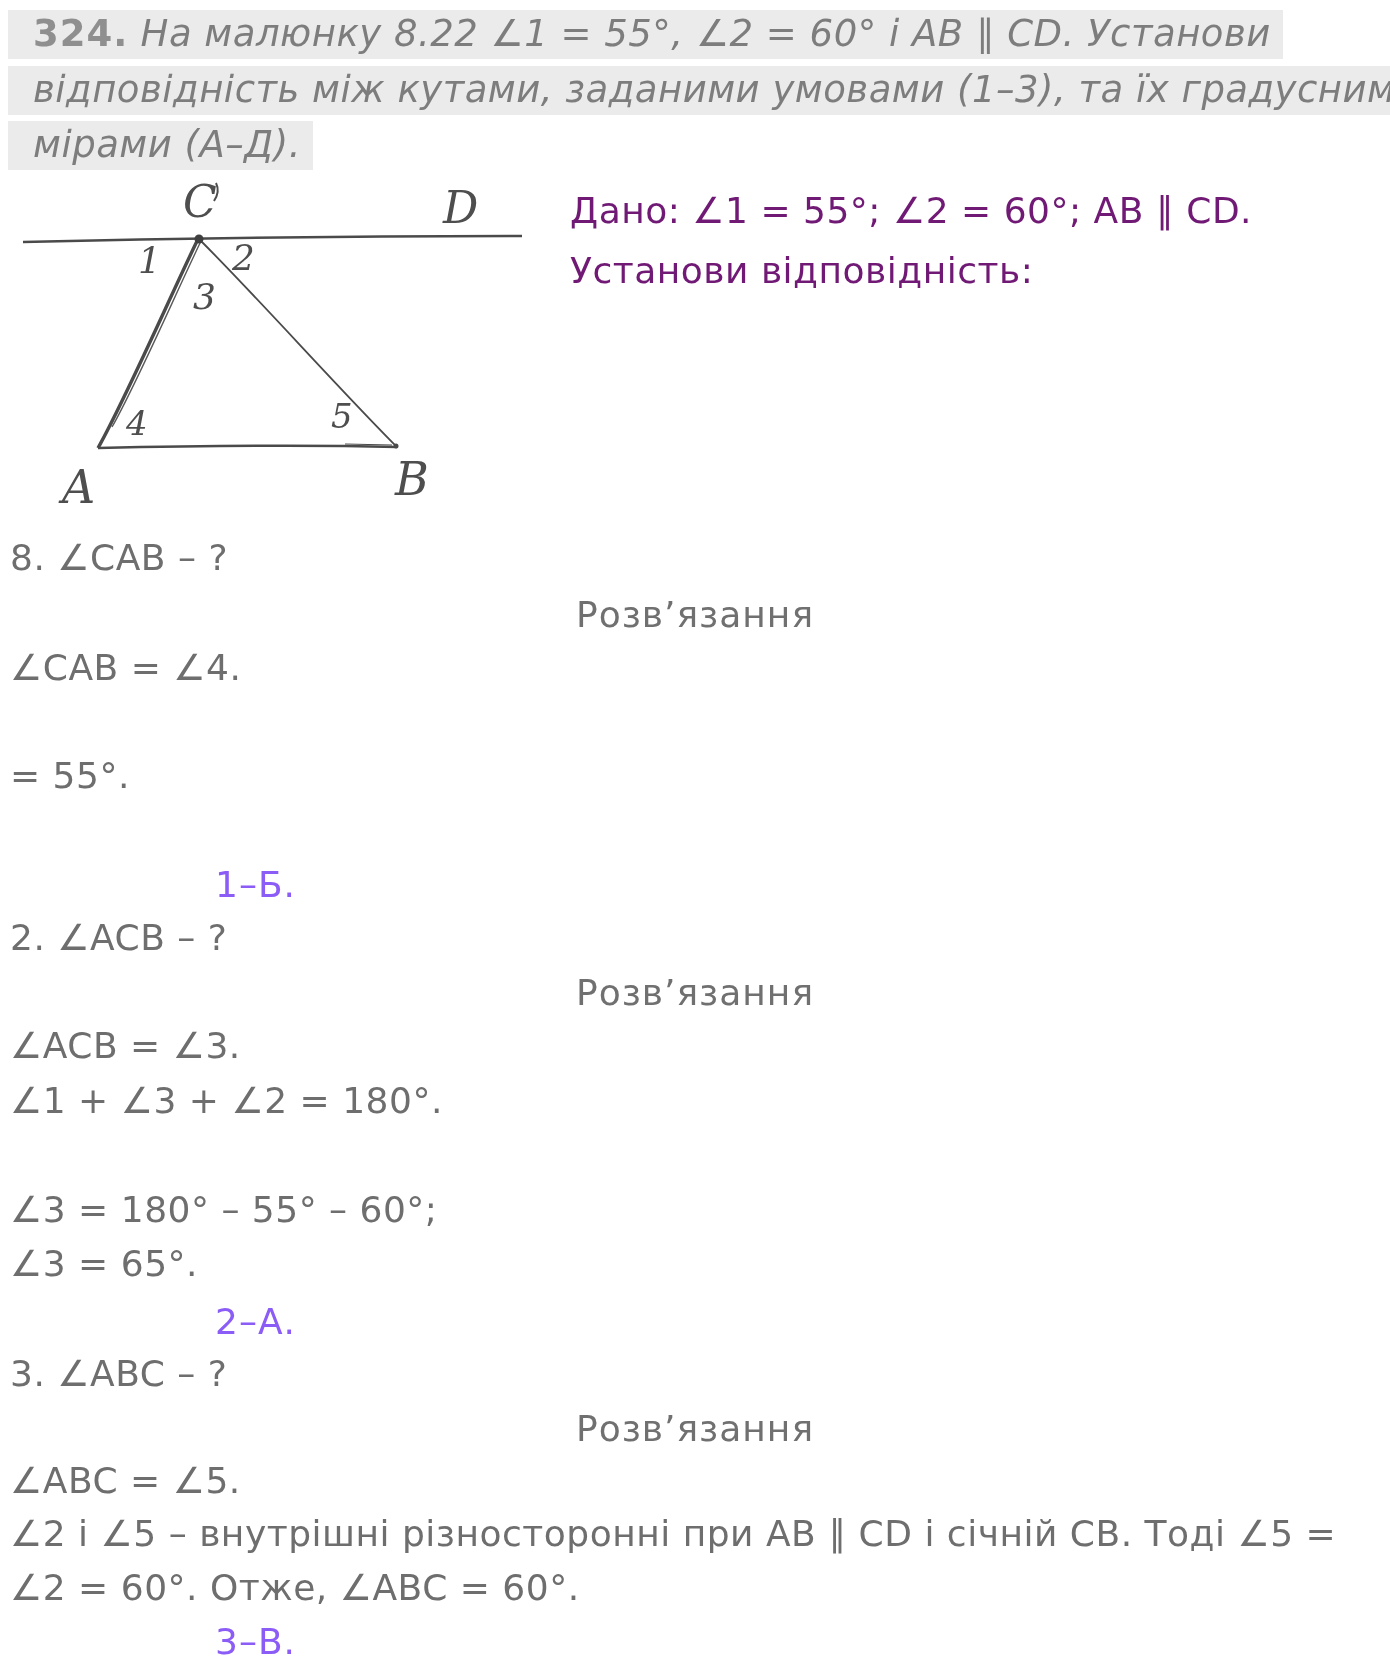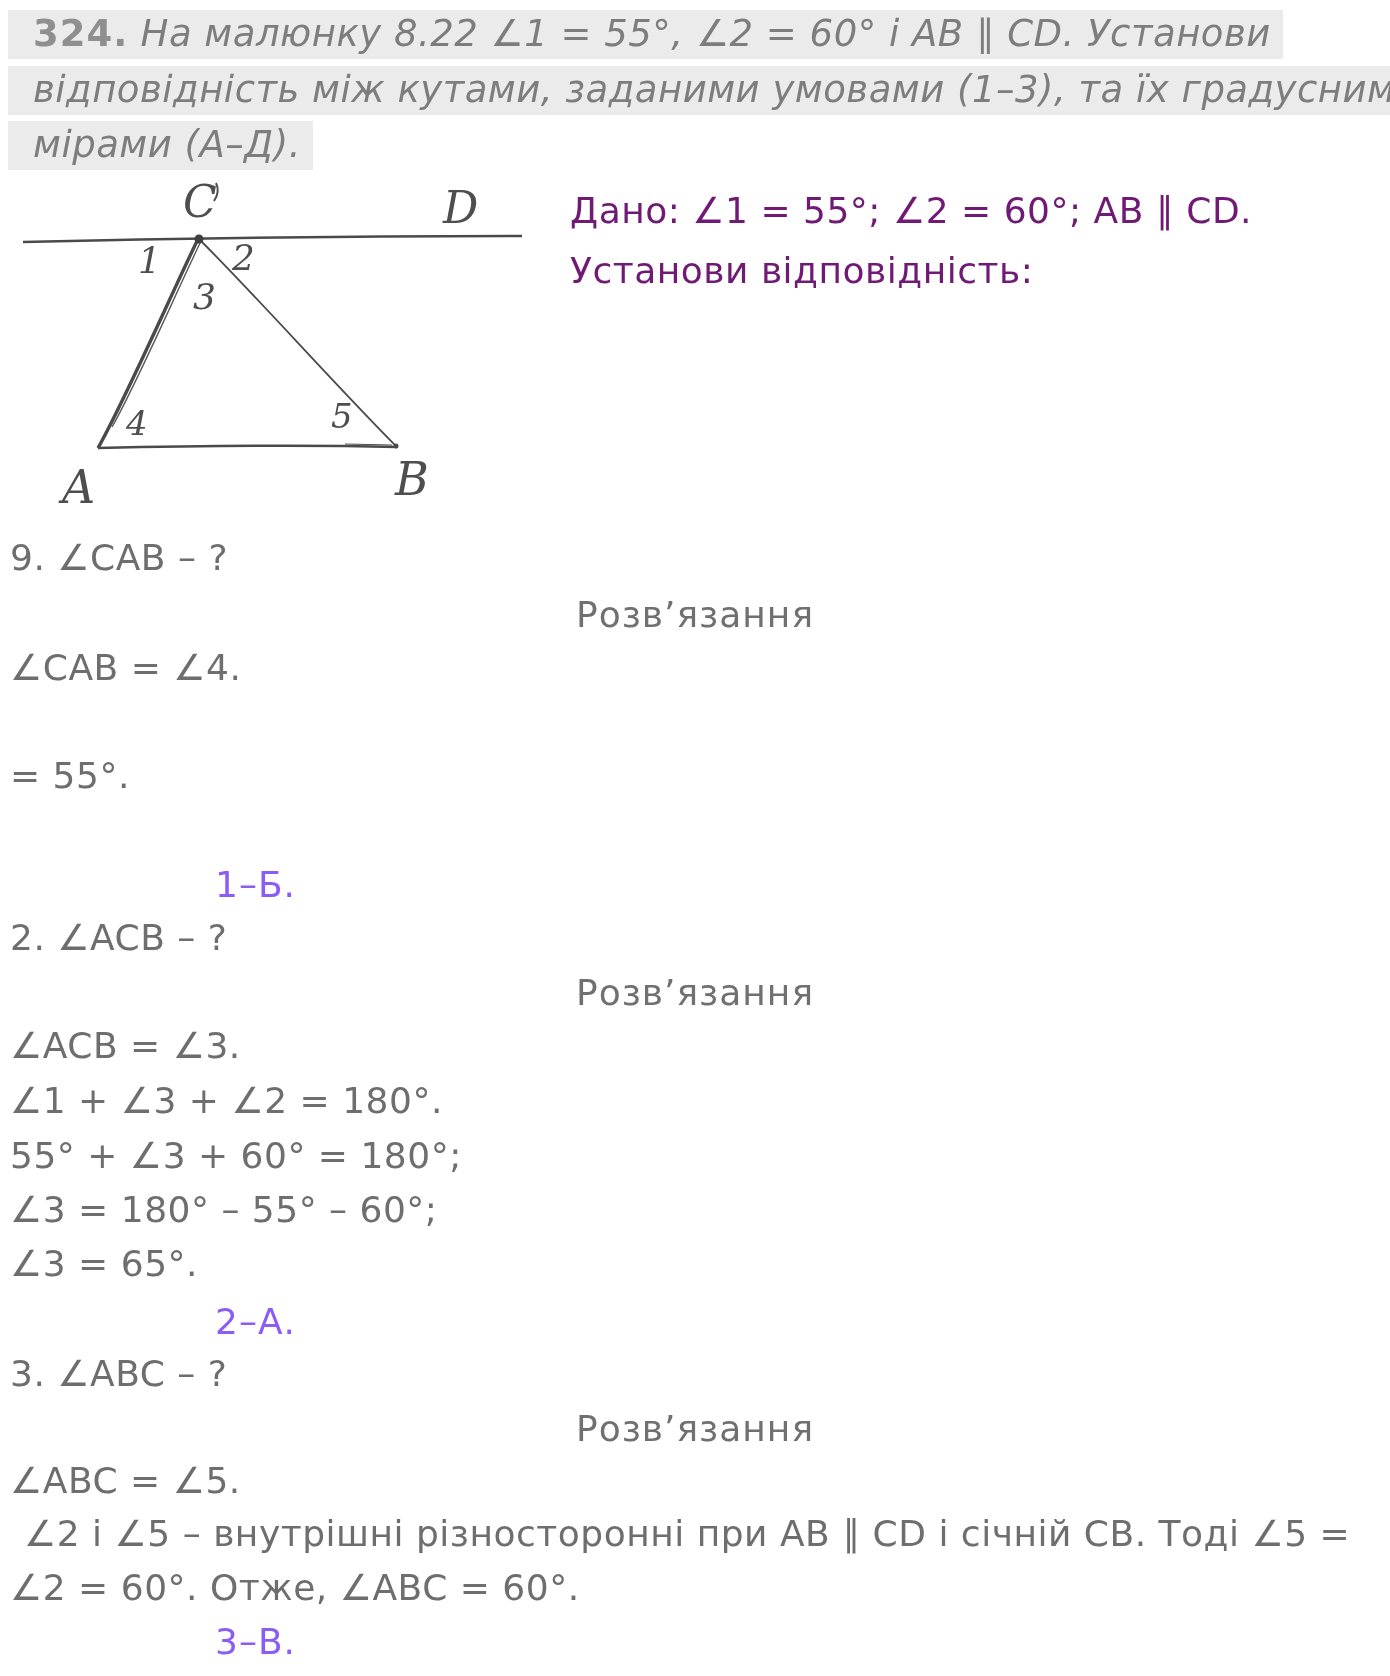--- a/index.html
+++ b/index.html
@@ -111,35 +111,34 @@
       <text class="fig-label" x="126" y="270" font-size="34">4</text>
       <text class="fig-label" x="331" y="263" font-size="34">5</text>
     </svg>
   </div>
 
   <div class="given-block">
     <div>Дано: ∠1 = 55°; ∠2 = 60°; AB ∥ CD.</div>
     <div>Установи відповідність:</div>
   </div>
 
-  <div class="body-line" style="top:538px;">9. ∠CAB – ?</div>
+  <div class="body-line" style="top:538px;">8. ∠CAB – ?</div>
   <div class="heading-center" style="top:594px;">Розв’язання</div>
   <div class="body-line" style="top:648px;">∠CAB = ∠4.</div>
   <div class="body-line" style="top:756px;">= 55°.</div>
   <div class="answer-line" style="top:864px;">1–Б.</div>
 
   <div class="body-line" style="top:918px;">2. ∠ACB – ?</div>
   <div class="heading-center" style="top:972px;">Розв’язання</div>
   <div class="body-line" style="top:1026px;">∠ACB = ∠3.</div>
   <div class="body-line" style="top:1081px;">∠1 + ∠3 + ∠2 = 180°.</div>
-  <div class="body-line" style="top:1136px;">55° + ∠3 + 60° = 180°;</div>
   <div class="body-line" style="top:1190px;">∠3 = 180° – 55° – 60°;</div>
   <div class="body-line" style="top:1244px;">∠3 = 65°.</div>
   <div class="answer-line" style="top:1301px;">2–А.</div>
 
   <div class="body-line" style="top:1354px;">3. ∠ABC – ?</div>
   <div class="heading-center" style="top:1408px;">Розв’язання</div>
   <div class="body-line" style="top:1461px;">∠ABC = ∠5.</div>
-  <div class="body-line" style="top:1514px;margin-left:14px;">∠2 і ∠5 – внутрішні різносторонні при AB ∥ CD і січній CB. Тоді ∠5 =</div>
+  <div class="body-line" style="top:1514px;">∠2 і ∠5 – внутрішні різносторонні при AB ∥ CD і січній CB. Тоді ∠5 =</div>
   <div class="body-line" style="top:1568px;">∠2 = 60°. Отже, ∠ABC = 60°.</div>
   <div class="answer-line" style="top:1621px;">3–В.</div>
 
 </div>
 
 </body></html>

